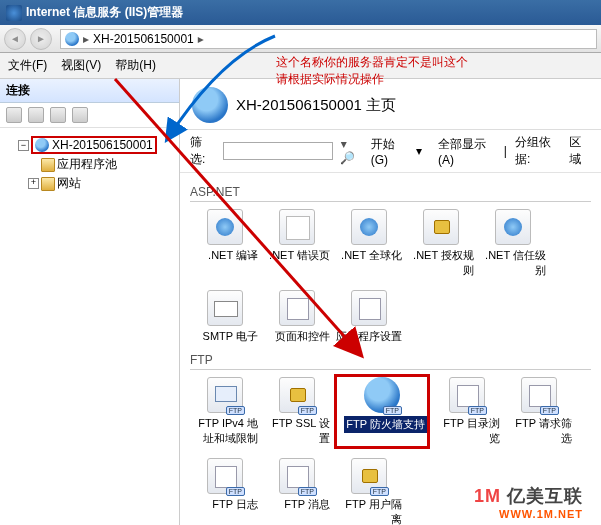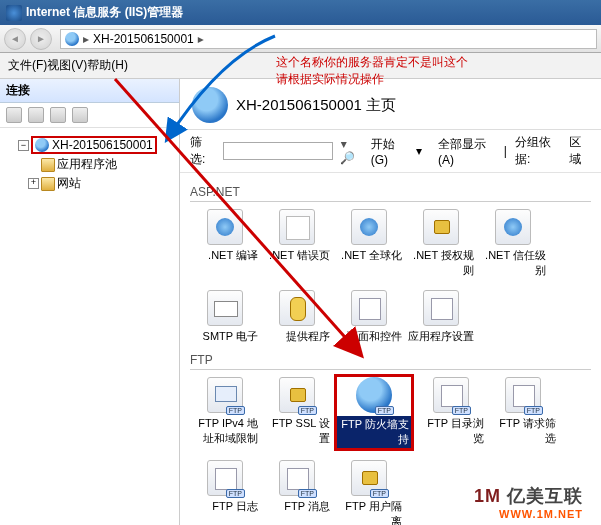--- a/index.html
+++ b/index.html
@@ -4,21 +4,21 @@
 <style>
   * { box-sizing: border-box; margin: 0; padding: 0; }
   body { font-family: "Microsoft YaHei", SimSun, Tahoma, sans-serif; font-size: 12px; background: #fff; width: 601px; height: 525px; overflow: hidden; position: relative; }
   .titlebar { background: linear-gradient(#3a6ea5, #2a5a95); color: #fff; padding: 4px 6px; font-weight: bold; display: flex; align-items: center; gap: 4px; }
   .titlebar .icon { width: 16px; height: 16px; background: radial-gradient(circle,#4a90d9,#1a4a85); border-radius: 2px; }
   .navbar { display: flex; align-items: center; background: linear-gradient(#f7f7f7,#e3e3e3); border-bottom: 1px solid #aaa; padding: 2px 4px; height: 28px; gap: 4px; }
   .navbtn { width: 22px; height: 22px; border-radius: 50%; background: radial-gradient(#e8f0ff,#b0c8e8); border: 1px solid #8aa8cc; display:flex; align-items:center; justify-content:center; font-size:10px; color:#456; }
   .navbtn.disabled { filter: grayscale(1); opacity:.6; }
   .breadcrumb { display:flex; align-items:center; background:#fff; border:1px solid #bbb; height:20px; flex:1; margin-left:4px; padding:0 4px; gap:4px; }
   .breadcrumb .sep { color:#555; }
-  .menubar { display:flex; padding:4px 8px; border-bottom:1px solid #ccc; background:#f2f2f2; position:relative; }
+  .menubar { display:flex; gap:14px; padding:4px 8px; border-bottom:1px solid #ccc; background:#f2f2f2; position:relative; }
   .annotation-box { position:absolute; left:276px; top:54px; width:320px; line-height:1.4; color:#c00; font-weight:normal; }
   .annotation-box span{display:block;}
   .main { display:flex; height: calc(525px - 18px - 28px - 24px); }
   .left-pane { width:180px; border-right:1px solid #ccc; background:#fff; display:flex; flex-direction:column; }
   .pane-header { background:linear-gradient(#eaf2ff,#d4e4ff); padding:3px 6px; border-bottom:1px solid #bcd; font-weight:bold; display:flex; align-items:center; justify-content:space-between; }
   .pane-toolbar { padding:4px 6px; border-bottom:1px solid #e0e0e0; display:flex; gap:6px; }
   .pane-toolbar div{ width:16px; height:16px; background:linear-gradient(#eee,#ccc); border:1px solid #aaa; border-radius:2px;}
   .tree { padding:6px 4px; font-size:12px; }
   .tree-node { display:flex; align-items:center; gap:2px; margin:2px 0; }
   .tree-node .expander { width:11px; height:11px; border:1px solid #888; display:flex; align-items:center; justify-content:center; font-size:9px; line-height:1; background:#fff; }
@@ -32,41 +32,41 @@
   .page-head .big-icon{ width:36px; height:36px; background: radial-gradient(circle at 40% 35%, #8fcaf6 35%, #2a76c8 70%); border-radius:50%; position:relative;}
   .page-title { font-size:15px; }
   .filter-row { display:flex; align-items:center; padding:4px 10px; gap:8px; border-bottom:1px solid #e3e3e3; font-size:12px; }
   .filter-input { border:1px solid #aaa; height:18px; width:110px; padding:0 2px; }
   .filter-sep { flex:1; }
   .content { padding:6px 10px; overflow:auto; flex:1; }
   .group-label { color:#555; font-size:12px; margin:6px 0 4px; border-bottom:1px solid #ccc; padding-bottom:2px; }
   .icon-grid { display:flex; flex-wrap:wrap; gap:6px 2px; }
   .item { width:70px; text-align:right; font-size:11px; cursor:pointer; padding:3px 2px; }
   .item .ico { width:36px; height:36px; margin:0 auto 3px; position:relative; }
-  .item.selected { border:3px solid #c00; padding:0; width:80px; }
+  .item.selected { border:3px solid #c00; padding:0; width:96px; }
   .item.selected .lbl{ background:#0a246a; color:#fff; display:inline-block; padding:1px 2px;}
   .ico-badge{ position:absolute; right:-2px; bottom:-2px; background:#cfe0ff; border:1px solid #3a6aaa; color:#234; font-size:7px; padding:0 2px; border-radius:2px;}
   .ico-body{ width:100%; height:100%; border:1px solid #bbb; background:linear-gradient(#fdfdfd,#e4e8ef); border-radius:3px; position:relative;}
   
   .ico-net::after{content:"";position:absolute;left:8px;top:8px;width:18px;height:18px;border-radius:50%;background:radial-gradient(#8fcaf6,#2a76c8);}
   .ico-err::after{content:"";position:absolute;left:6px;top:6px;width:22px;height:22px;background:#fff;border:1px solid #bbb;}
   .ico-err::before{content:"404";position:absolute;left:9px;top:12px;font-size:7px;color:#c33;}
   .ico-lock::after{content:"";position:absolute;left:10px;top:10px;width:14px;height:12px;background:#e8c040;border:1px solid #a07000;border-radius:2px;}
   .ico-db::after{content:"";position:absolute;left:10px;top:6px;width:14px;height:22px;background:#f2cf53;border:1px solid #a07000;border-radius:6px;}
   .ico-globe-big{ background: radial-gradient(circle at 40% 35%, #8fcaf6 35%, #2a76c8 70%); border-radius:50%; border:none;}
   .ico-form::after{content:"";position:absolute;left:7px;top:7px;width:20px;height:20px;background:#fff;border:1px solid #99a;}
   .ico-form::before{content:"";position:absolute;left:9px;top:10px;width:16px;height:2px;background:#9ab;box-shadow:0 4px 0 #9ab,0 8px 0 #9ab;}
   .ico-mail::after{content:"";position:absolute;left:6px;top:10px;width:22px;height:14px;background:#fff;border:1px solid #888;}
   .ico-comp::after{content:"";position:absolute;left:7px;top:8px;width:20px;height:14px;background:#e6eefb;border:1px solid #6a88b0;}
   
   .arrow-blue { position:absolute; left:160px; top:28px; width:120px; height:120px; pointer-events:none; }
   .arrow-red { position:absolute; left:110px; top:74px; width:290px; height:320px; pointer-events:none; }
   .watermark { position:absolute; right:18px; bottom:14px; text-align:right; font-family:Arial; pointer-events:none;}
   .watermark .wm1{font-size:18px; font-weight:bold; color:#444; letter-spacing:1px;}
-  .watermark .wm1 .m{color:#7f1d1d;}
+  .watermark .wm1 .m{color:#ef4444;}
   .watermark .wm2{font-size:11px; color:#f50; font-weight:bold; letter-spacing:1px;}
   .server-highlight{ border:2px solid #c00; padding:0 2px; display:inline-flex; align-items:center; gap:3px;}
 </style>
 </head>
 <body>
 
 <div class="titlebar">
   <span class="icon"></span>
   <span>Internet 信息服务 (IIS)管理器</span>
 </div>
@@ -178,26 +178,20 @@
             <div class="lbl">.NET 信任级别</div>
           </div>
           <div class="item">
             <div class="ico">
               <div class="ico-body ico-mail"></div>
             </div>
             <div class="lbl">SMTP 电子</div>
           </div>
           <div class="item">
             <div class="ico">
-              <div class="ico-body ico-db"></div>
-            </div>
-            <div class="lbl">提供程序</div>
-          </div>
-          <div class="item">
-            <div class="ico">
               <div class="ico-body ico-form"></div>
             </div>
             <div class="lbl">页面和控件</div>
           </div>
           <div class="item">
             <div class="ico">
               <div class="ico-body ico-form"></div>
             </div>
             <div class="lbl">应用程序设置</div>
           </div>

